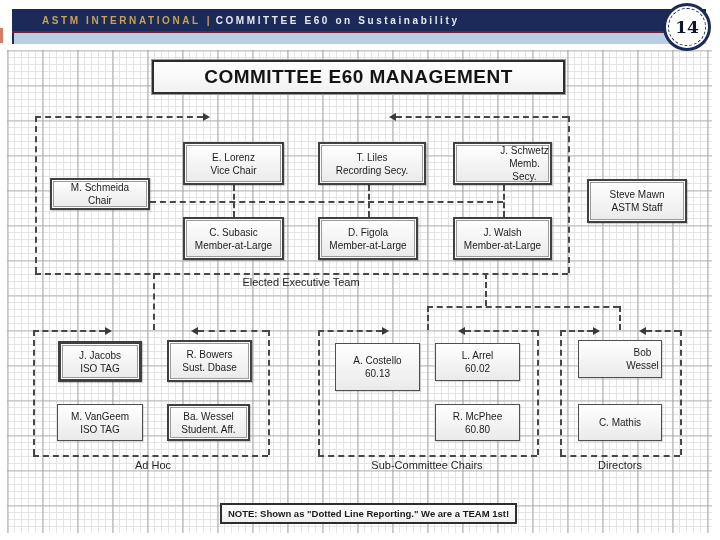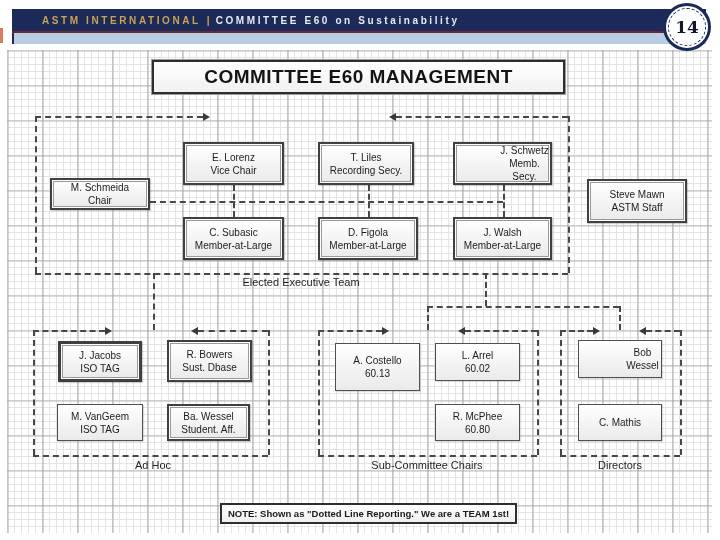--- a/index.html
+++ b/index.html
@@ -130,21 +130,21 @@
   <div class="ar l" style="left:639px;top:327px;"></div>
 
   <div class="node" style="left:50px;top:178px;width:100px;height:32px;">
     <span class="nm">M. Schmeida</span>
     <span class="rl">Chair</span>
   </div>
   <div class="node" style="left:183px;top:142px;width:101px;height:43px;">
     <span class="nm">E. Lorenz</span>
     <span class="rl">Vice Chair</span>
   </div>
-  <div class="node" style="left:318px;top:142px;width:96px;height:43px;">
+  <div class="node" style="left:318px;top:142px;width:108px;height:43px;">
     <span class="nm">T. Liles</span>
     <span class="rl">Recording Secy.</span>
   </div>
   <div class="node" style="left:453px;top:142px;width:99px;height:43px;padding-left:44px;">
     <span class="nm">J. Schwetz</span>
     <span class="rl">Memb. Secy.</span>
   </div>
   <div class="node" style="left:587px;top:179px;width:100px;height:44px;">
     <span class="nm">Steve Mawn</span>
     <span class="rl">ASTM Staff</span>

